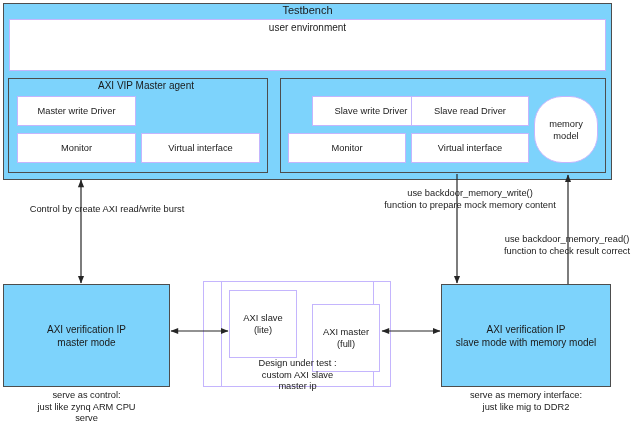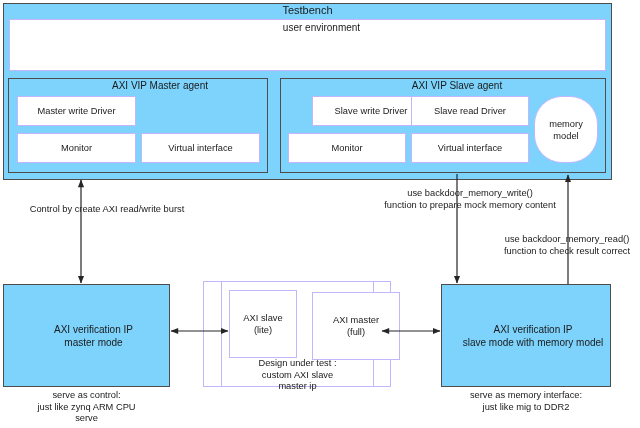--- a/index.html
+++ b/index.html
@@ -41,21 +41,21 @@
     position: absolute;
     left: 0;
     right: 0;
     top: 50%;
     transform: translateY(-50%);
     text-align: center;
     line-height: 1.3;
     white-space: pre-line;
   }
   .f11 { font-size: 11px; }
-  .f10 { font-size: 10px; margin-left: 14px; }
+  .f10 { font-size: 10px; }
   .f9  { font-size: 9.3px; }
   svg.overlay {
     position: absolute;
     left: 0;
     top: 0;
     width: 640px;
     height: 428px;
     pointer-events: none;
   }
 </style>
@@ -78,21 +78,20 @@
     <div class="center-txt f9">Master write Driver</div>
   </div>
   <div class="box-thin" style="left:17px; top:133px; width:119px; height:30px;">
     <div class="center-txt f9">Monitor</div>
   </div>
   <div class="box-thin" style="left:141px; top:133px; width:119px; height:30px;">
     <div class="center-txt f9">Virtual interface</div>
   </div>
 
   <div class="box" style="left:280px; top:78px; width:326px; height:95px;"></div>
-  <div class="lbl f10" style="left:280px; top:80px; width:326px;">AXI VIP Slave agent</div>
 
   <div class="box-thin" style="left:288px; top:96px; width:118px; height:30px;margin-left:24px;">
     <div class="center-txt f9">Slave write Driver</div>
   </div>
   <div class="box-thin" style="left:411px; top:96px; width:118px; height:30px;">
     <div class="center-txt f9">Slave read Driver</div>
   </div>
   <div class="box-thin" style="left:288px; top:133px; width:118px; height:30px;">
     <div class="center-txt f9">Monitor</div>
   </div>
@@ -121,21 +120,21 @@
 just like zynq ARM CPU
 serve</div>
 
   <div class="box-thin" style="left:203px; top:281px; width:188px; height:106px;"></div>
   <div class="box-thin" style="left:221px; top:281px; width:153px; height:106px;"></div>
 
   <div class="box-thin" style="left:229px; top:290px; width:68px; height:68px;">
     <div class="center-txt f9">AXI slave
 (lite)</div>
   </div>
-  <div class="box-thin" style="left:312px; top:292px; width:88px; height:68px;">
+  <div class="box-thin" style="left:312px; top:304px; width:68px; height:68px;">
     <div class="center-txt f9">AXI master
 (full)</div>
   </div>
 
   <div class="lbl f9" style="left:221px; top:358px; width:153px;">Design under test :
 custom AXI slave
 master ip</div>
 
   <div class="box" style="left:441px; top:284px; width:170px; height:103px;">
     <div class="center-txt f10">AXI verification IP

